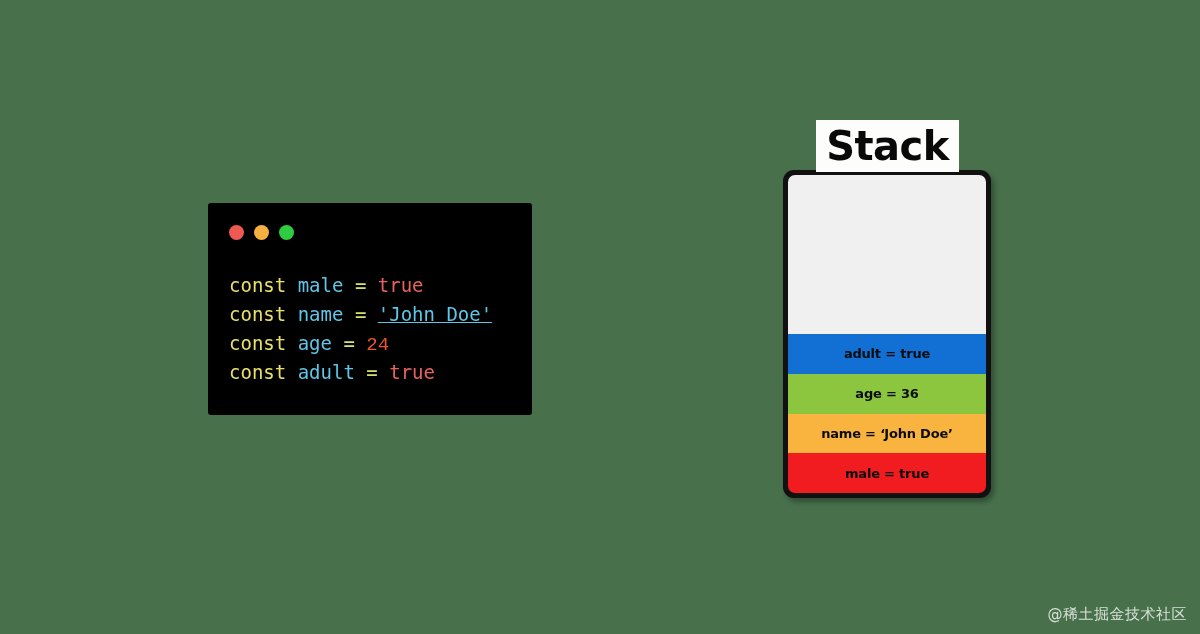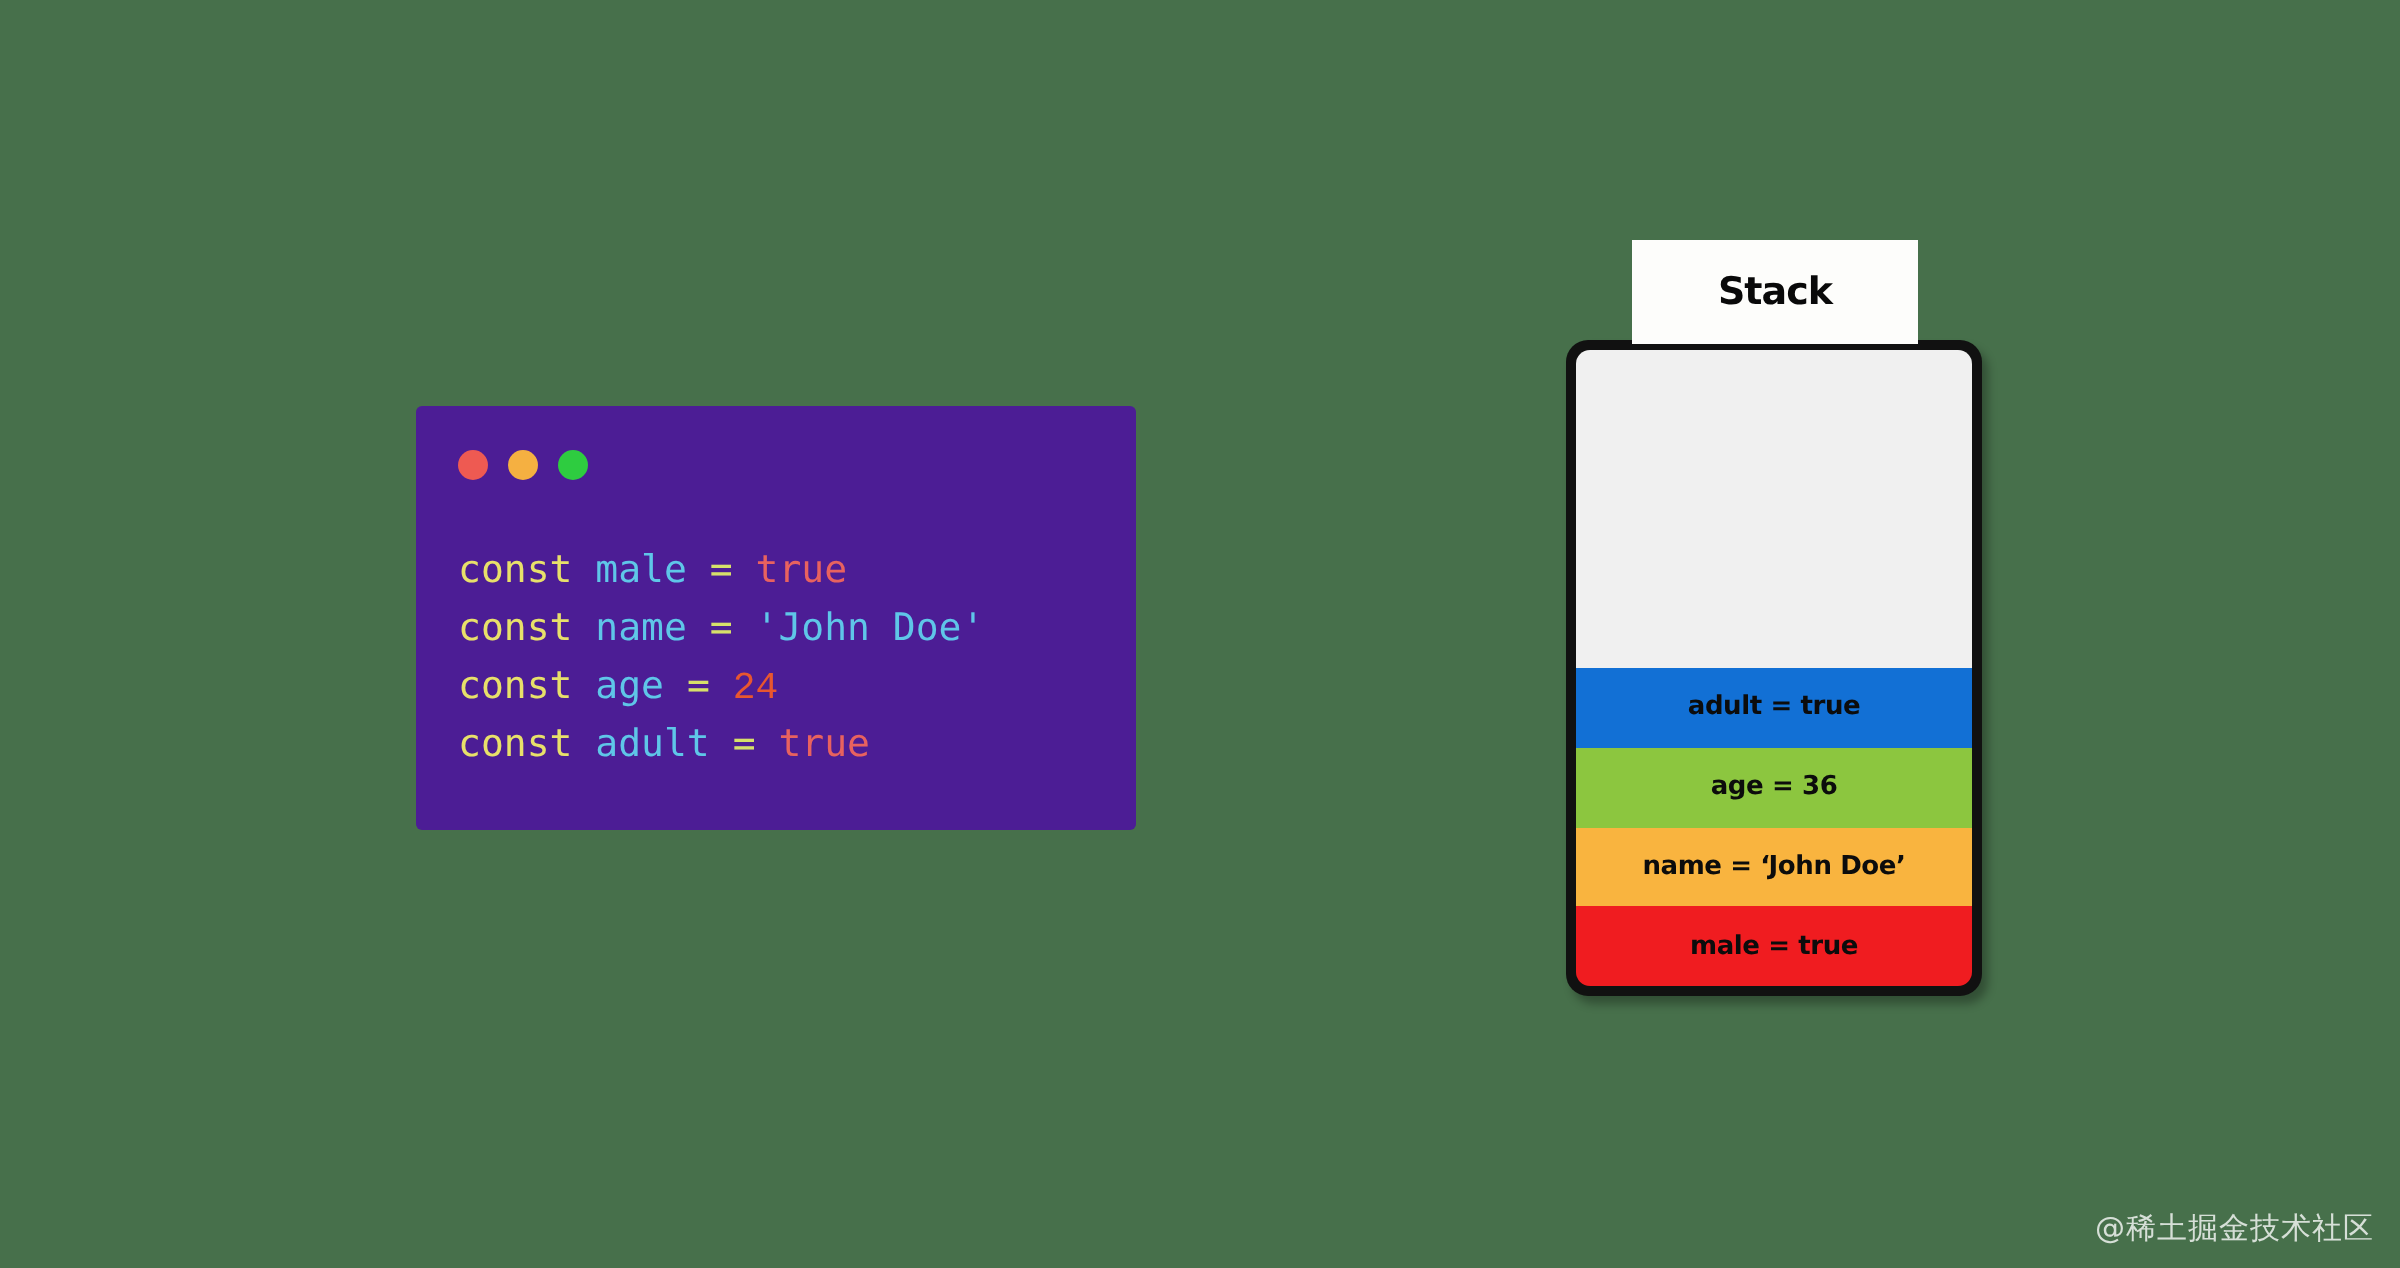--- a/index.html
+++ b/index.html
@@ -13,23 +13,23 @@
     font-family: "Liberation Sans", sans-serif;
     overflow: hidden;
     position: relative;
   }
 
   
   #code-window {
     position: absolute;
     left: 208px;
     top: 203px;
-    width: 360px;
+    width: 324px;
     height: 212px;
-    background: #4c1d95;
+    background: #000000;
     border-radius: 3px;
     box-sizing: border-box;
   }
   #titlebar-dots {
     position: absolute;
     left: 21px;
     top: 22px;
     display: flex;
     gap: 10px;
   }
@@ -46,21 +46,21 @@
     font-size: 19px;
     line-height: 29px;
     white-space: pre;
     letter-spacing: 0px;
   }
   .code-line { height: 29px; }
   .tok-kw   { color: #e8e06a; }
   .tok-var  { color: #5fc6e8; }
   .tok-op   { color: #d7e06a; }
   .tok-bool { color: #e8625f; }
-  .tok-str  { color: #5fc6e8; }
+  .tok-str  { color: #5fc6e8; text-decoration: underline; }
   .tok-num  { color: #e8562f; font-family: Liberation Mono, monospace; }
 
   
   #stack-diagram {
     position: absolute;
     left: 783px;
     top: 120px;
     width: 208px;
     height: 378px;
   }
@@ -71,21 +71,21 @@
     width: 143px;
     height: 52px;
     background: #fdfdfb;
     display: flex;
     align-items: center;
     justify-content: center;
     z-index: 3;
   }
   #stack-title-label {
     font-family: "DejaVu Sans", sans-serif;
-    font-size: 19px;
+    font-size: 40px;
     font-weight: bold;
     color: #090909;
     letter-spacing: -0.5px;
   }
   #stack-container {
     position: absolute;
     left: 0px;
     top: 50px;
     width: 208px;
     height: 328px;

